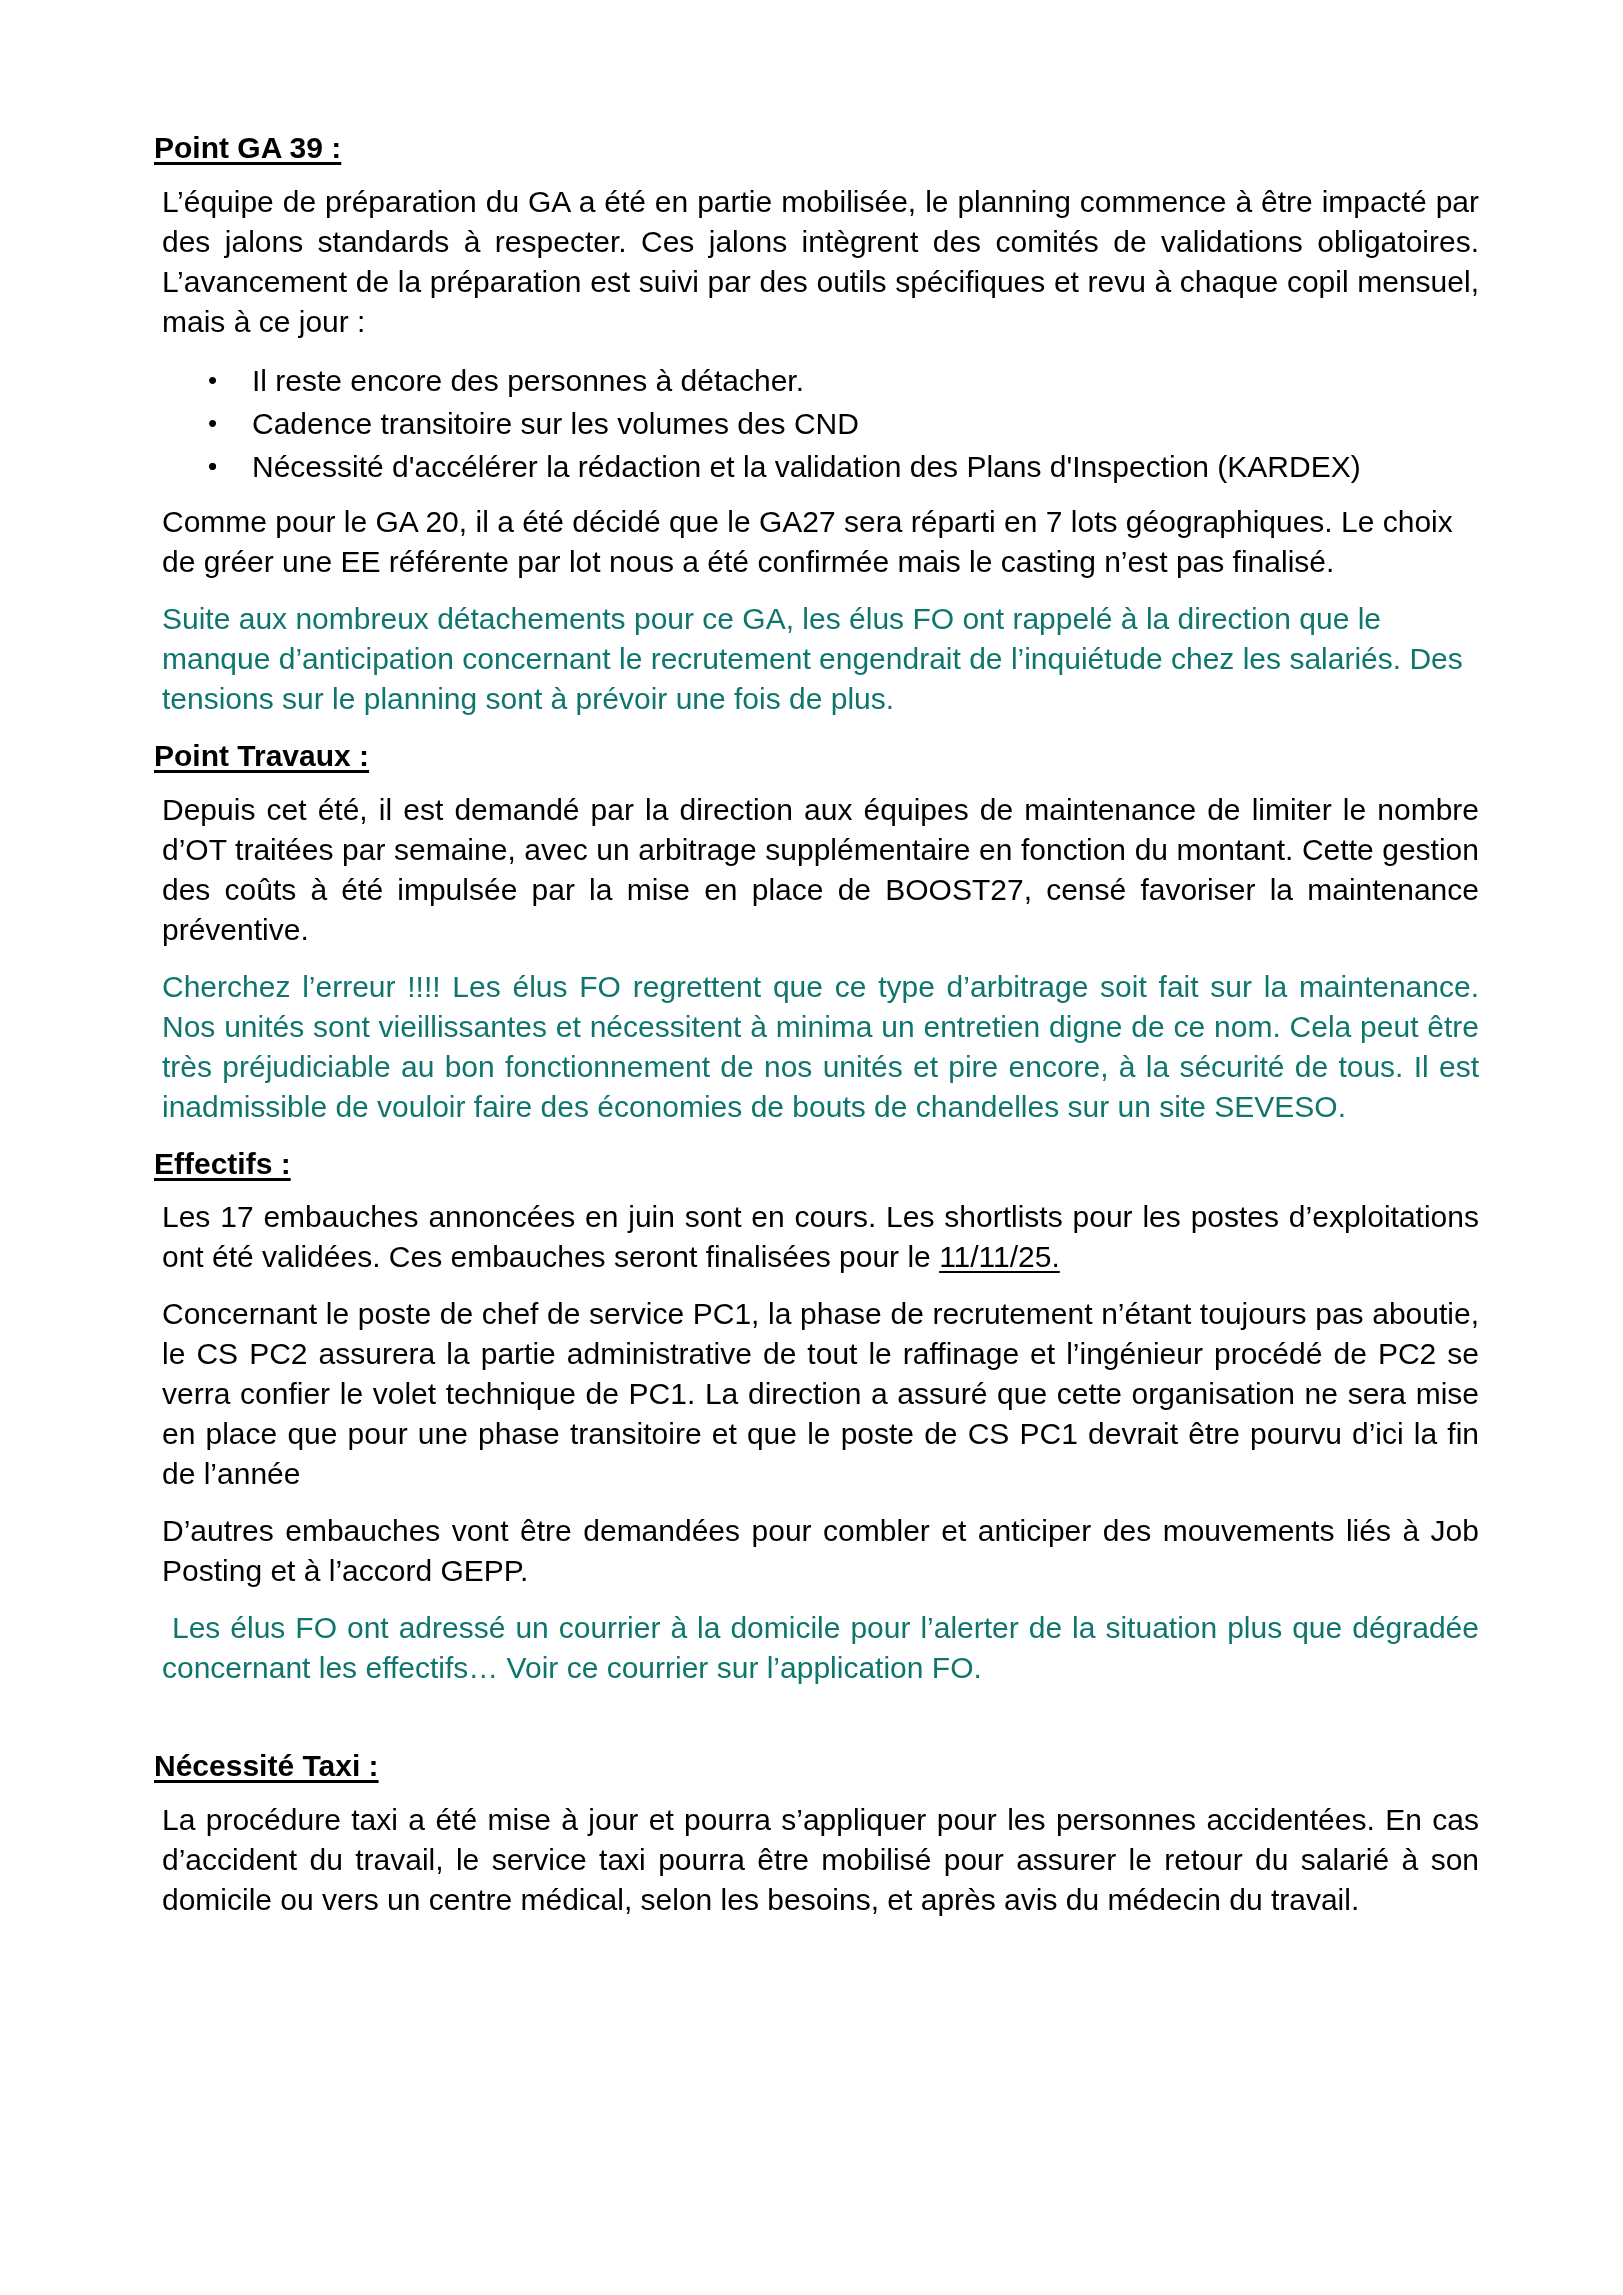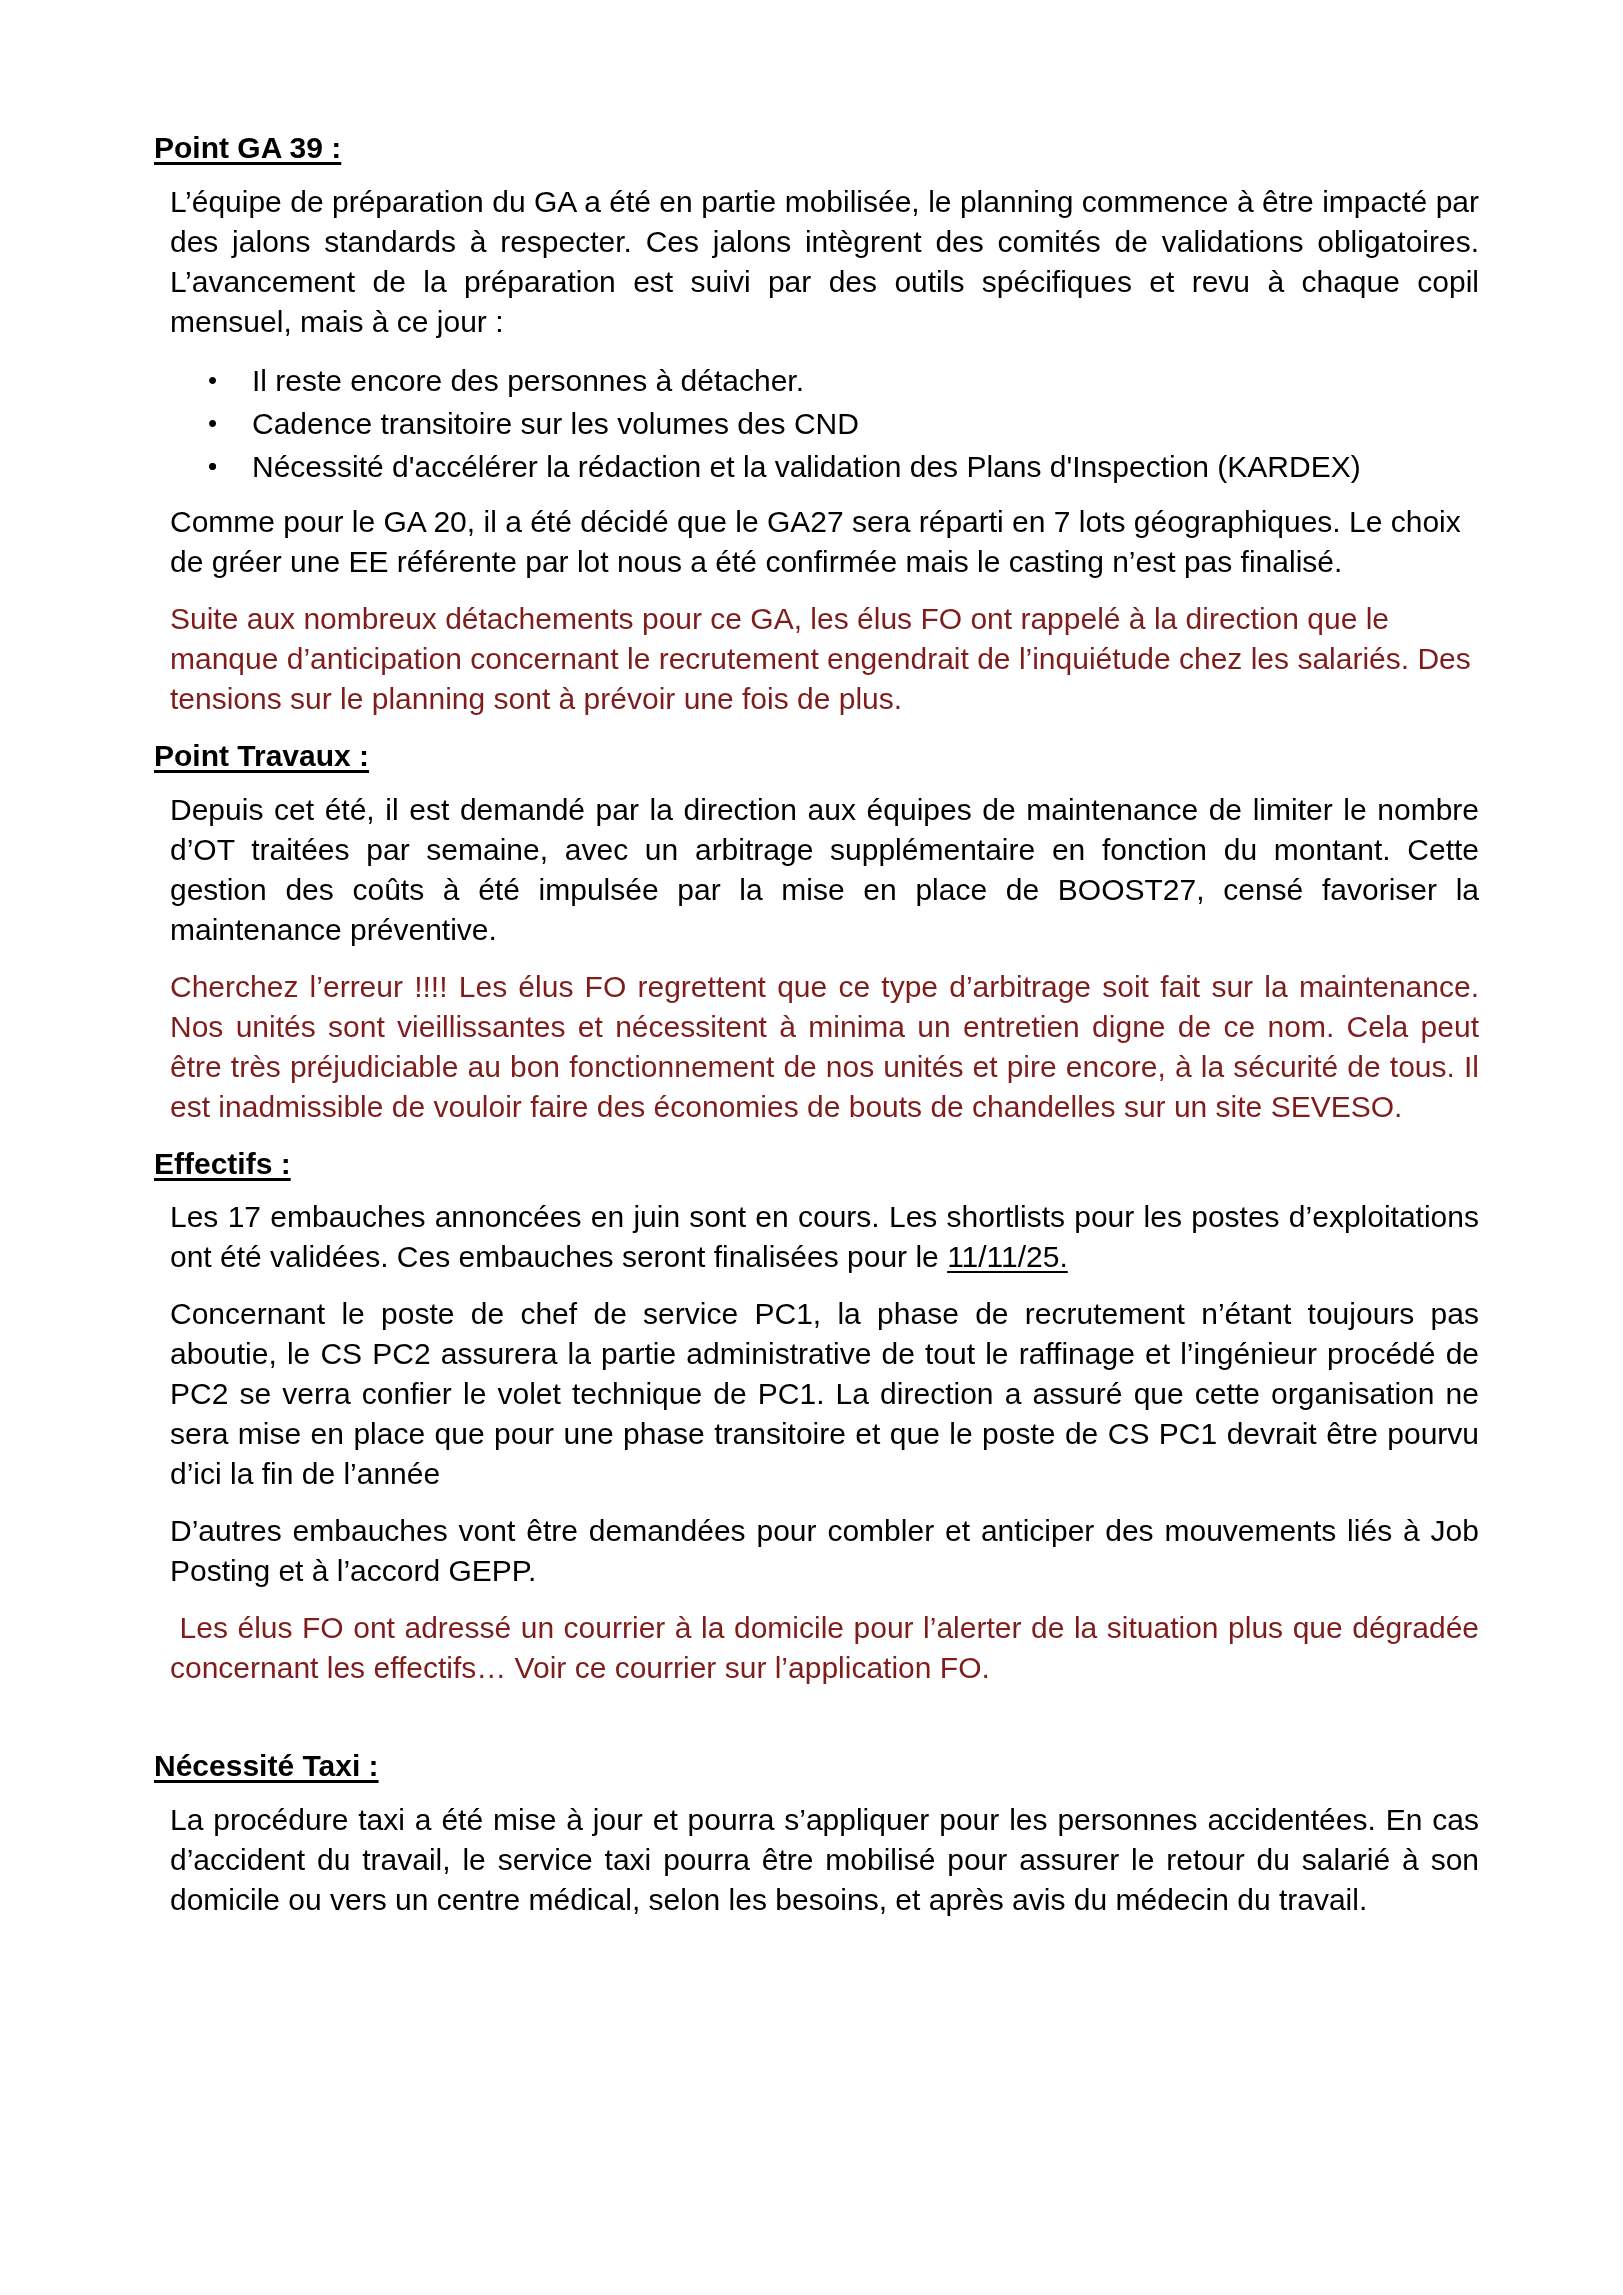--- a/index.html
+++ b/index.html
@@ -14,23 +14,23 @@
       line-height: 40px;
       color: #000000;
     }
     .heading {
       font-weight: bold;
       text-decoration: underline;
       text-decoration-thickness: 2.6px;
       text-underline-offset: 3.9px;
       margin: 0 0 13.7px 0;
     }
-    p { margin: 0 0 17px 16px; }
+    p { margin: 0 0 17px 8px; }
     .justify { text-align: justify; }
-    .red { color: #7f1d1d; }
+    .red { color: #0f766e; }
     ul.bullets {
       list-style: none;
       margin: 0 0 14.4px 0;
       padding: 0;
     }
     ul.bullets li {
       position: relative;
       padding-left: 98px;
       line-height: 43px;
     }

